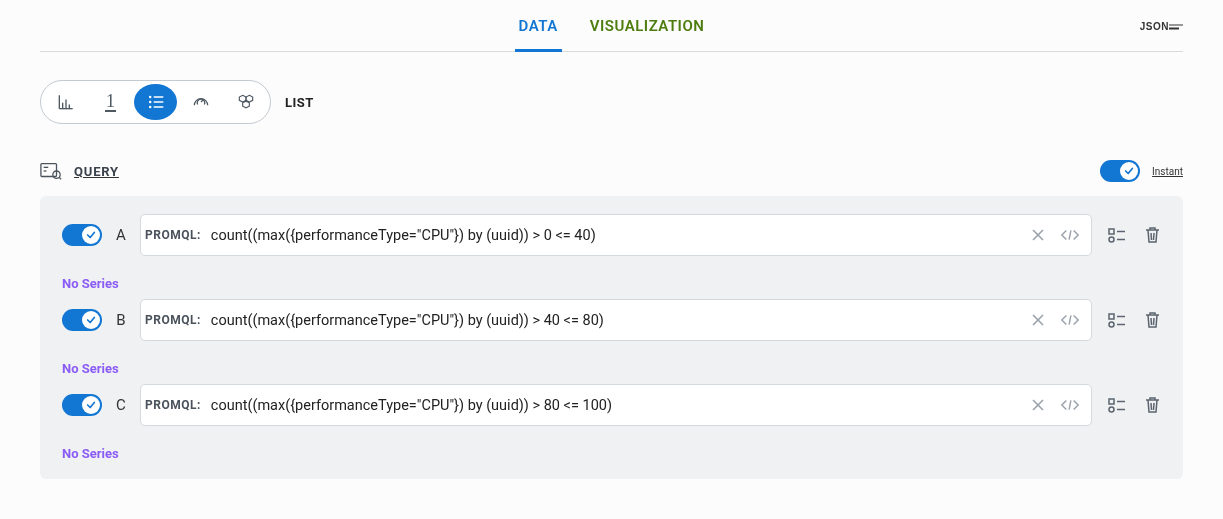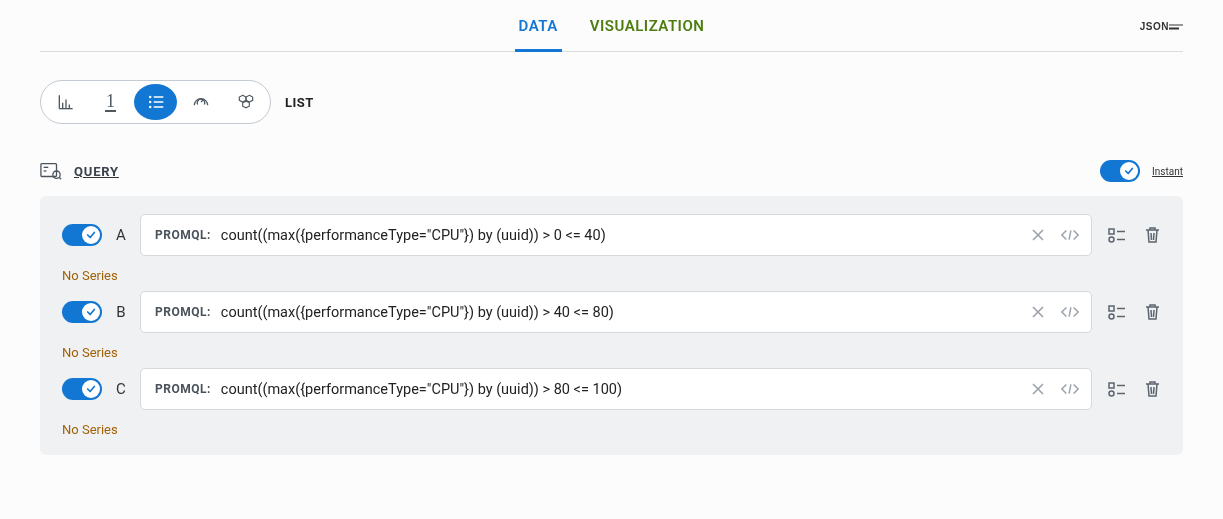--- a/index.html
+++ b/index.html
@@ -178,21 +178,21 @@
     text-align: center;
   }
   .query-input-box {
     flex: 1;
     background: #fff;
     border: 1px solid #d4d9de;
     border-radius: 5px;
     height: 42px;
     display: flex;
     align-items: center;
-    padding: 0 10px 0 14px;
+    padding: 0 10px 0 4px;
     gap: 10px;
   }
   .promql-tag {
     font-size: 12px;
     font-weight: 700;
     letter-spacing: 0.5px;
     color: #4a525c;
   }
   .query-text {
     flex: 1;
@@ -219,22 +219,23 @@
     padding-left: 4px;
   }
   .row-action {
     color: #5c656f;
     cursor: pointer;
     display: flex;
     align-items: center;
   }
   .no-series {
     font-size: 13px;
-    color: #a16207;
-    padding: 12px 0 8px 0;
+    color: #8b5cf6;
+    padding: 20px 0 8px 0;
+    font-weight: bold;
   }
   .query-block:last-child .no-series { padding-bottom: 0;}
   svg { display: block; }
 </style>
 </head>
 <body>
 
 <div class="container">
 
   <div class="tabs-row">

